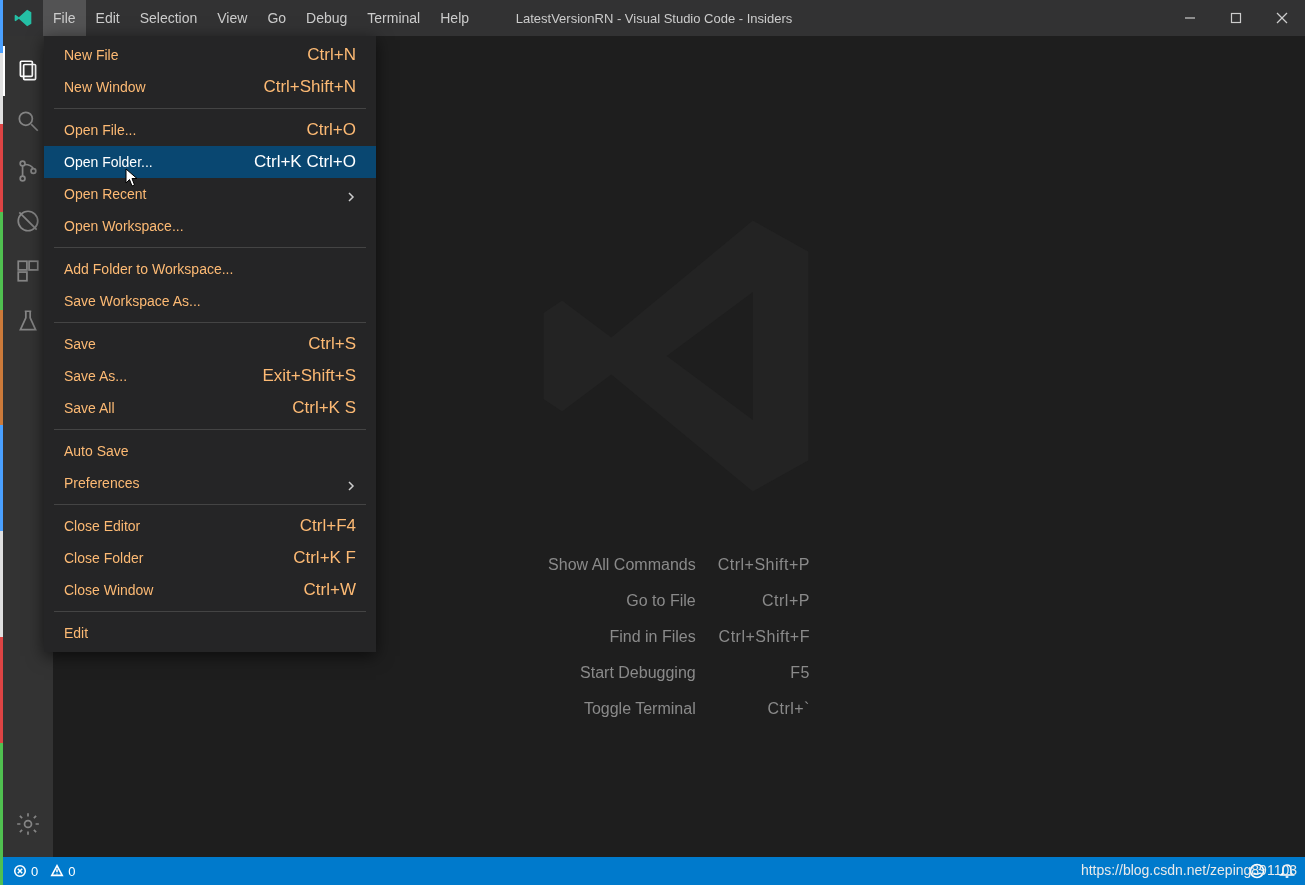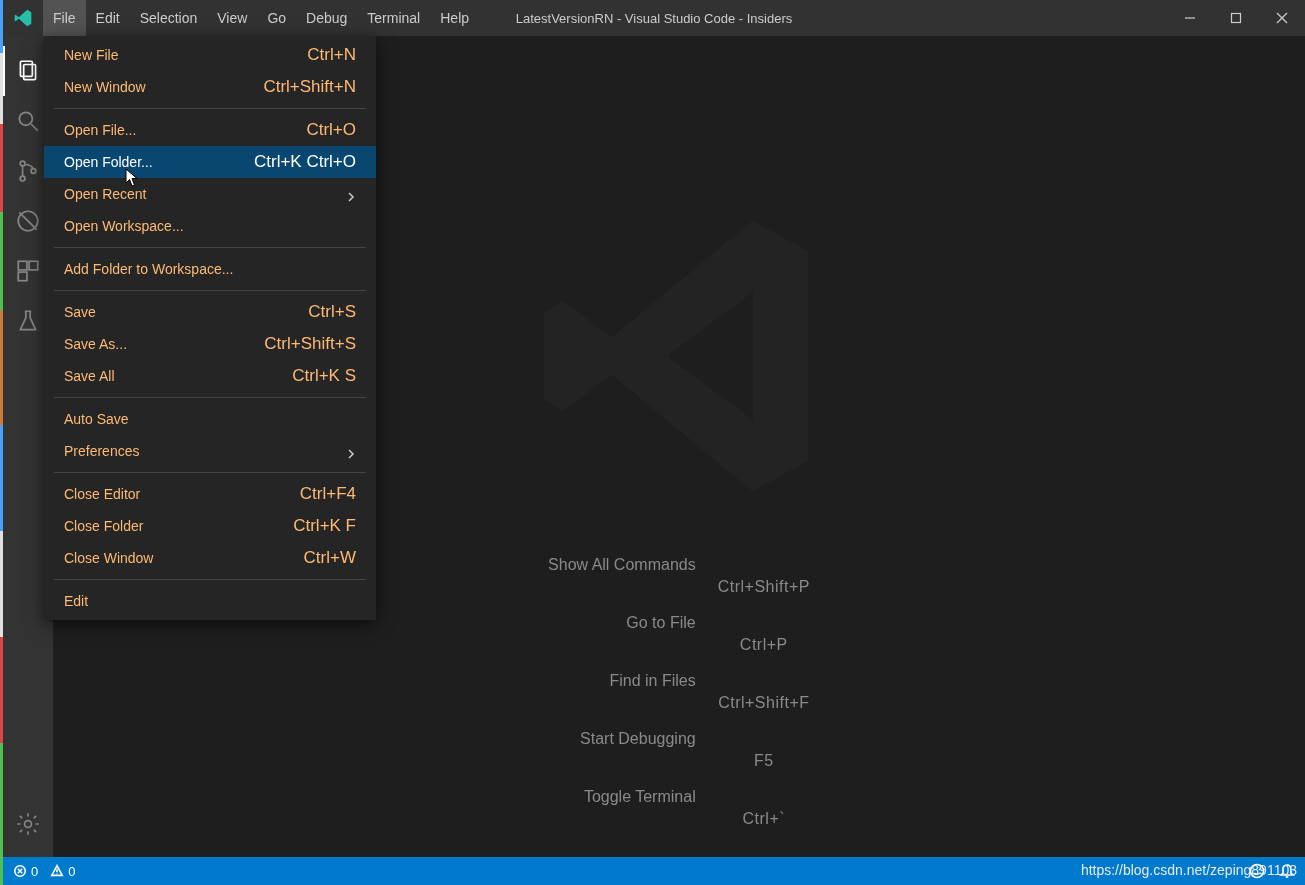--- a/index.html
+++ b/index.html
@@ -30,21 +30,21 @@
   .activitybar .act-icon svg { width:26px; height:26px; stroke:currentColor; fill:none; stroke-width:1.6; }
   .activitybar .spacer { flex:1; }
   .activitybar .gear { margin-bottom:8px; }
 
   
   .editor-area { position:absolute; left:53px; top:36px; right:0; bottom:28px; background:#1e1e1e; overflow:hidden; }
   .big-logo { position:absolute; left:50%; top:160px; transform:translateX(-50%); opacity:1; }
   .big-logo svg { width:320px; height:320px; }
   .hints { position:absolute; left:50%; top:520px; transform:translateX(-50%); display:grid; grid-template-columns:auto auto; column-gap:22px; row-gap:18px; font-size:16px; color:#8a8a8a; }
   .hints .hint-label { text-align:right; }
-  .hints .hint-key   { text-align:center; letter-spacing:0.5px;margin-top:22px; }
+  .hints .hint-key   { text-align:right; letter-spacing:0.5px; }
 
   
   .dropdown { position:absolute; left:44px; top:36px; width:332px; background:#252526; box-shadow:0 4px 16px rgba(0,0,0,0.6); padding:3px 0; z-index:20; }
   .dropdown .mi { display:flex; align-items:center; height:32px; padding:0 20px; font-size:14px; color:#fdba74; justify-content:space-between; }
   .dropdown .mi.hover { background:#094771; color:#ffffff; }
   .dropdown .mi.disabled { color:#737373; }
   .dropdown .mi .lbl { white-space:nowrap; }
   .dropdown .mi .accel { color:inherit; font-size:17px; }
   .dropdown .mi .chev { width:10px; height:10px; }
   .dropdown .sep { height:1px; background:#444; margin:5px 10px; }
@@ -218,28 +218,32 @@
     </div>
     <div class="mi">
       <span class="lbl">Open Workspace...</span>
       <span class="accel"></span>
     </div>
     <div class="sep"></div>
     <div class="mi">
       <span class="lbl">Add Folder to Workspace...</span>
       <span class="accel"></span>
     </div>
+    <div class="mi">
+      <span class="lbl">Save Workspace As...</span>
+      <span class="accel"></span>
+    </div>
     <div class="sep"></div>
     <div class="mi">
       <span class="lbl">Save</span>
       <span class="accel">Ctrl+S</span>
     </div>
     <div class="mi">
       <span class="lbl">Save As...</span>
-      <span class="accel">Ctrl+Shift+S</span>
+      <span class="accel">Exit+Shift+S</span>
     </div>
     <div class="mi">
       <span class="lbl">Save All</span>
       <span class="accel">Ctrl+K S</span>
     </div>
     <div class="sep"></div>
     <div class="mi">
       <span class="lbl">Auto Save</span>
       <span class="accel"></span>
     </div>

